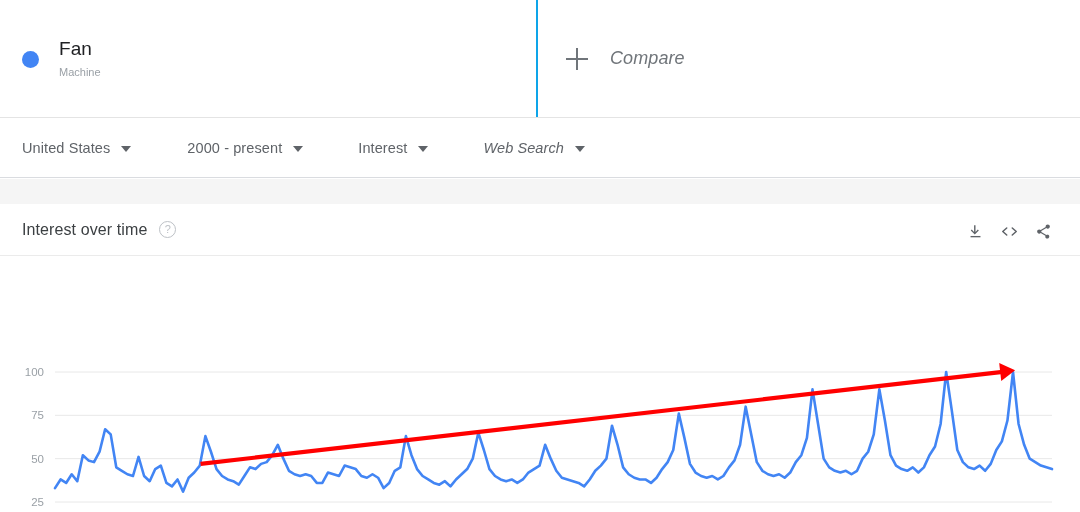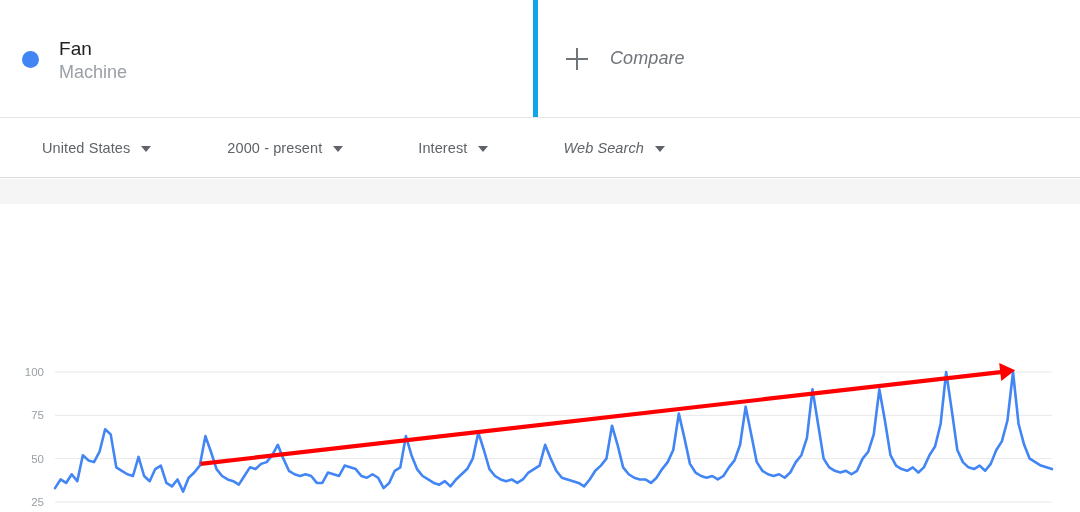--- a/index.html
+++ b/index.html
@@ -10,34 +10,34 @@
     overflow: hidden;
   }
   .page { position: relative; width: 1080px; height: 512px; background:#fff; }
 
   
   .term-bar {
     position: absolute; left:0; top:0; width:1080px; height:118px;
     display:flex; border-bottom:1px solid #e4e4e4; background:#fff;
   }
   .term-card {
-    width:538px; height:117px; border-right:5px solid #0ea5e9;
+    width:538px; height:117px; border-right:2px solid #0ea5e9;
     display:flex; align-items:center; padding-left:22px;
   }
   .term-dot {
     width:17px; height:17px; border-radius:50%;
     background:#4285f4; flex:none; margin-right:20px; margin-top:2px;
   }
   .term-text { display:flex; flex-direction:column; justify-content:center; }
   .term-title {
     font-size:19px; color:#202124; line-height:25px; font-weight:400;
     letter-spacing:.1px;
   }
   .term-sub {
-    font-size:18px; color:#9aa0a6; line-height:20px; margin-top:1px;
+    font-size:11px; color:#9aa0a6; line-height:20px; margin-top:1px;
   }
   .compare-card {
     flex:1; height:117px; display:flex; align-items:center; padding-left:28px;
   }
   .compare-btn {
     display:flex; align-items:center; cursor:pointer; background:none;
     border:none; font-family:inherit; padding:0;font-style:italic;
   }
   .plus-icon {
     width:22px; height:22px; position:relative; margin-right:22px; flex:none;
@@ -52,21 +52,21 @@
   
   .filter-bar {
     position:absolute; left:0; top:118px; width:1080px; height:60px;
     display:flex; align-items:center; background:#fff;
     border-bottom:1px solid #dadce0;
   }
   .filter {
     display:flex; align-items:center; cursor:pointer; background:none;
     border:none; font-family:inherit; padding:0; white-space:nowrap;
   }
-  .filter-label { font-size:14.5px; color:#5f6368; letter-spacing:.1px;margin-left:20px; }
+  .filter-label { font-size:14.5px; color:#5f6368; letter-spacing:.1px; }
   .caret {
     width:0; height:0; margin-left:11px; margin-top:2px;
     border-left:5px solid transparent; border-right:5px solid transparent;
     border-top:6px solid #5f6368;
   }
   .f0 { margin-left:22px; }
   .f1 { margin-left:56px; }
   .f2 { margin-left:55px; }
   .f3 { margin-left:55px;font-style:italic; }
 
@@ -145,20 +145,43 @@
     </button>
     <button class="filter f3">
       <span class="filter-label">Web Search</span>
       <span class="caret"></span>
     </button>
   </div>
 
   <div class="strip"></div>
 
   <div class="chart-card">
+    <div class="chart-head">
+      <span class="chart-title">Interest over time</span>
+      <span class="help-icon">?</span>
+      <div class="chart-actions">
+        <span class="act">
+          <svg width="17" height="17" viewBox="0 0 24 24" fill="currentColor">
+            <path d="M12 3v9.6l3.3-3.3 1.4 1.4L11 16.4 5.3 10.7l1.4-1.4L10 12.6V3z"></path>
+            <rect x="5" y="18.3" width="14" height="1.9"></rect>
+          </svg>
+        </span>
+        <span class="act">
+          <svg width="19" height="19" viewBox="0 0 24 24" fill="none" stroke="currentColor" stroke-width="1.9" stroke-linecap="round" stroke-linejoin="round">
+            <polyline points="8.5,7.5 3.5,12 8.5,16.5"></polyline>
+            <polyline points="15.5,7.5 20.5,12 15.5,16.5"></polyline>
+          </svg>
+        </span>
+        <span class="act">
+          <svg width="17" height="17" viewBox="0 0 24 24" fill="currentColor">
+            <path d="M18 16.1c-.76 0-1.44.3-1.96.77L8.91 12.7c.05-.23.09-.46.09-.7s-.04-.47-.09-.7l7.05-4.11c.54.5 1.25.81 2.04.81 1.66 0 3-1.34 3-3s-1.34-3-3-3-3 1.34-3 3c0 .24.04.47.09.7L8.04 9.81C7.5 9.31 6.79 9 6 9c-1.66 0-3 1.34-3 3s1.34 3 3 3c.79 0 1.5-.31 2.04-.81l7.12 4.16c-.05.21-.8.43-.8.65 0 1.61 1.31 2.92 2.92 2.92s2.92-1.31 2.92-2.92-1.31-2.9-2.92-2.9z"></path>
+          </svg>
+        </span>
+      </div>
+    </div>
 
     <div class="plot">
       <svg id="chart-svg" width="1080" height="256">
           <line x1="55" y1="246" x2="1052" y2="246" stroke="#e8e8e8" stroke-width="1"></line>
           <text x="44" y="250" text-anchor="end" class="ytick">25</text>
           <line x1="55" y1="202.66666666666669" x2="1052" y2="202.66666666666669" stroke="#e8e8e8" stroke-width="1"></line>
           <text x="44" y="206.66666666666669" text-anchor="end" class="ytick">50</text>
           <line x1="55" y1="159.33333333333334" x2="1052" y2="159.33333333333334" stroke="#e8e8e8" stroke-width="1"></line>
           <text x="44" y="163.33333333333334" text-anchor="end" class="ytick">75</text>
           <line x1="55" y1="116" x2="1052" y2="116" stroke="#e8e8e8" stroke-width="1"></line>

